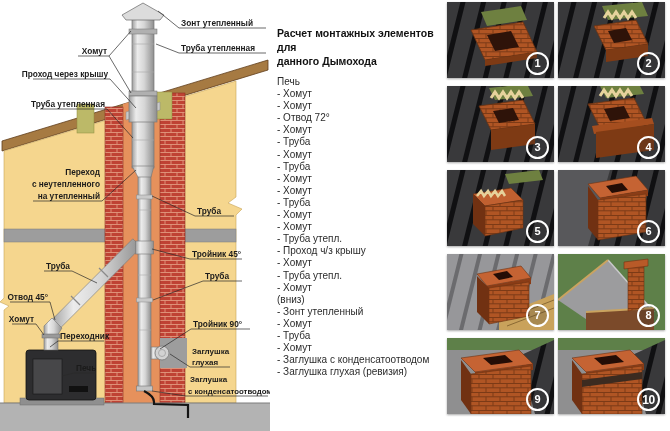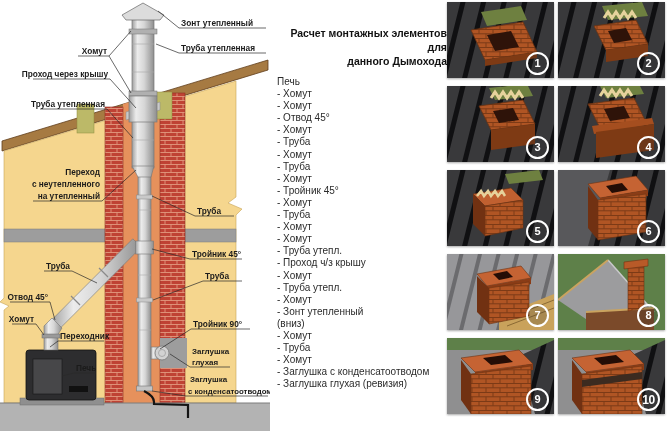--- a/index.html
+++ b/index.html
@@ -6,21 +6,21 @@
   .page{position:relative;width:670px;height:431px;background:#ffffff;overflow:hidden;
         font-family:"Liberation Sans",sans-serif;}
   
   .diagram-pane{position:absolute;left:0;top:0;width:270px;height:431px;}
   .dlbl{font-family:"Liberation Sans",sans-serif;font-weight:bold;font-size:8.3px;fill:#1b1b1b;}
   .dlbl.sm{font-size:8px;}
   .dlbl.xs{font-size:7.8px;}
   .ldr{fill:none;stroke:#2a2a2a;stroke-width:0.7;}
   
   .list-pane{position:absolute;left:270px;top:0;width:177px;height:431px;}
-  .list-title{margin:26px 0 0 7px;font-size:10.5px;font-weight:bold;line-height:14px;color:#111;text-align:right;}
+  .list-title{margin:26px 0 0 7px;font-size:10.5px;font-weight:bold;line-height:14px;color:#111;}
   .elements{list-style:none;margin:8px 0 0 7px;padding:0;}
   .elements li{font-size:10px;line-height:12.1px;color:#2b2b2b;white-space:nowrap;}
   
   .photos-pane{position:absolute;left:447px;top:2px;width:223px;
        display:grid;grid-template-columns:repeat(2,107px);grid-auto-rows:76px;
        column-gap:4px;row-gap:8px;}
   .tile{position:relative;margin:0;padding:0;background:#222;box-shadow:0 1px 2px rgba(0,0,0,.35);}
   .tile svg{display:block;}
   .num{position:absolute;right:5px;bottom:3px;width:19px;height:19px;border:2px solid #fff;
        border-radius:50%;color:#fff;font-size:11px;font-weight:bold;display:flex;
@@ -169,38 +169,37 @@
 
   <div class="list-pane">
     <div class="list-title">
       <div>Расчет монтажных элементов для</div>
       <div>данного Дымохода</div>
     </div>
     <ul class="elements">
       <li>Печь</li>
       <li>- Хомут</li>
       <li>- Хомут</li>
-      <li>- Отвод 45°</li>
+      <li>- Отвод 72°</li>
       <li>- Хомут</li>
       <li>- Труба</li>
       <li>- Хомут</li>
       <li>- Труба</li>
       <li>- Хомут</li>
-      <li>- Тройник 45°</li>
       <li>- Хомут</li>
       <li>- Труба</li>
       <li>- Хомут</li>
       <li>- Хомут</li>
       <li>- Труба утепл.</li>
       <li>- Проход ч/з крышу</li>
       <li>- Хомут</li>
       <li>- Труба утепл.</li>
       <li>- Хомут</li>
+      <li>(вниз)</li>
       <li>- Зонт утепленный</li>
-      <li>(вниз)</li>
       <li>- Хомут</li>
       <li>- Труба</li>
       <li>- Хомут</li>
       <li>- Заглушка с конденсатоотводом</li>
       <li>- Заглушка глухая (ревизия)</li>
     </ul>
   </div>
 
   <div class="photos-pane">
 

